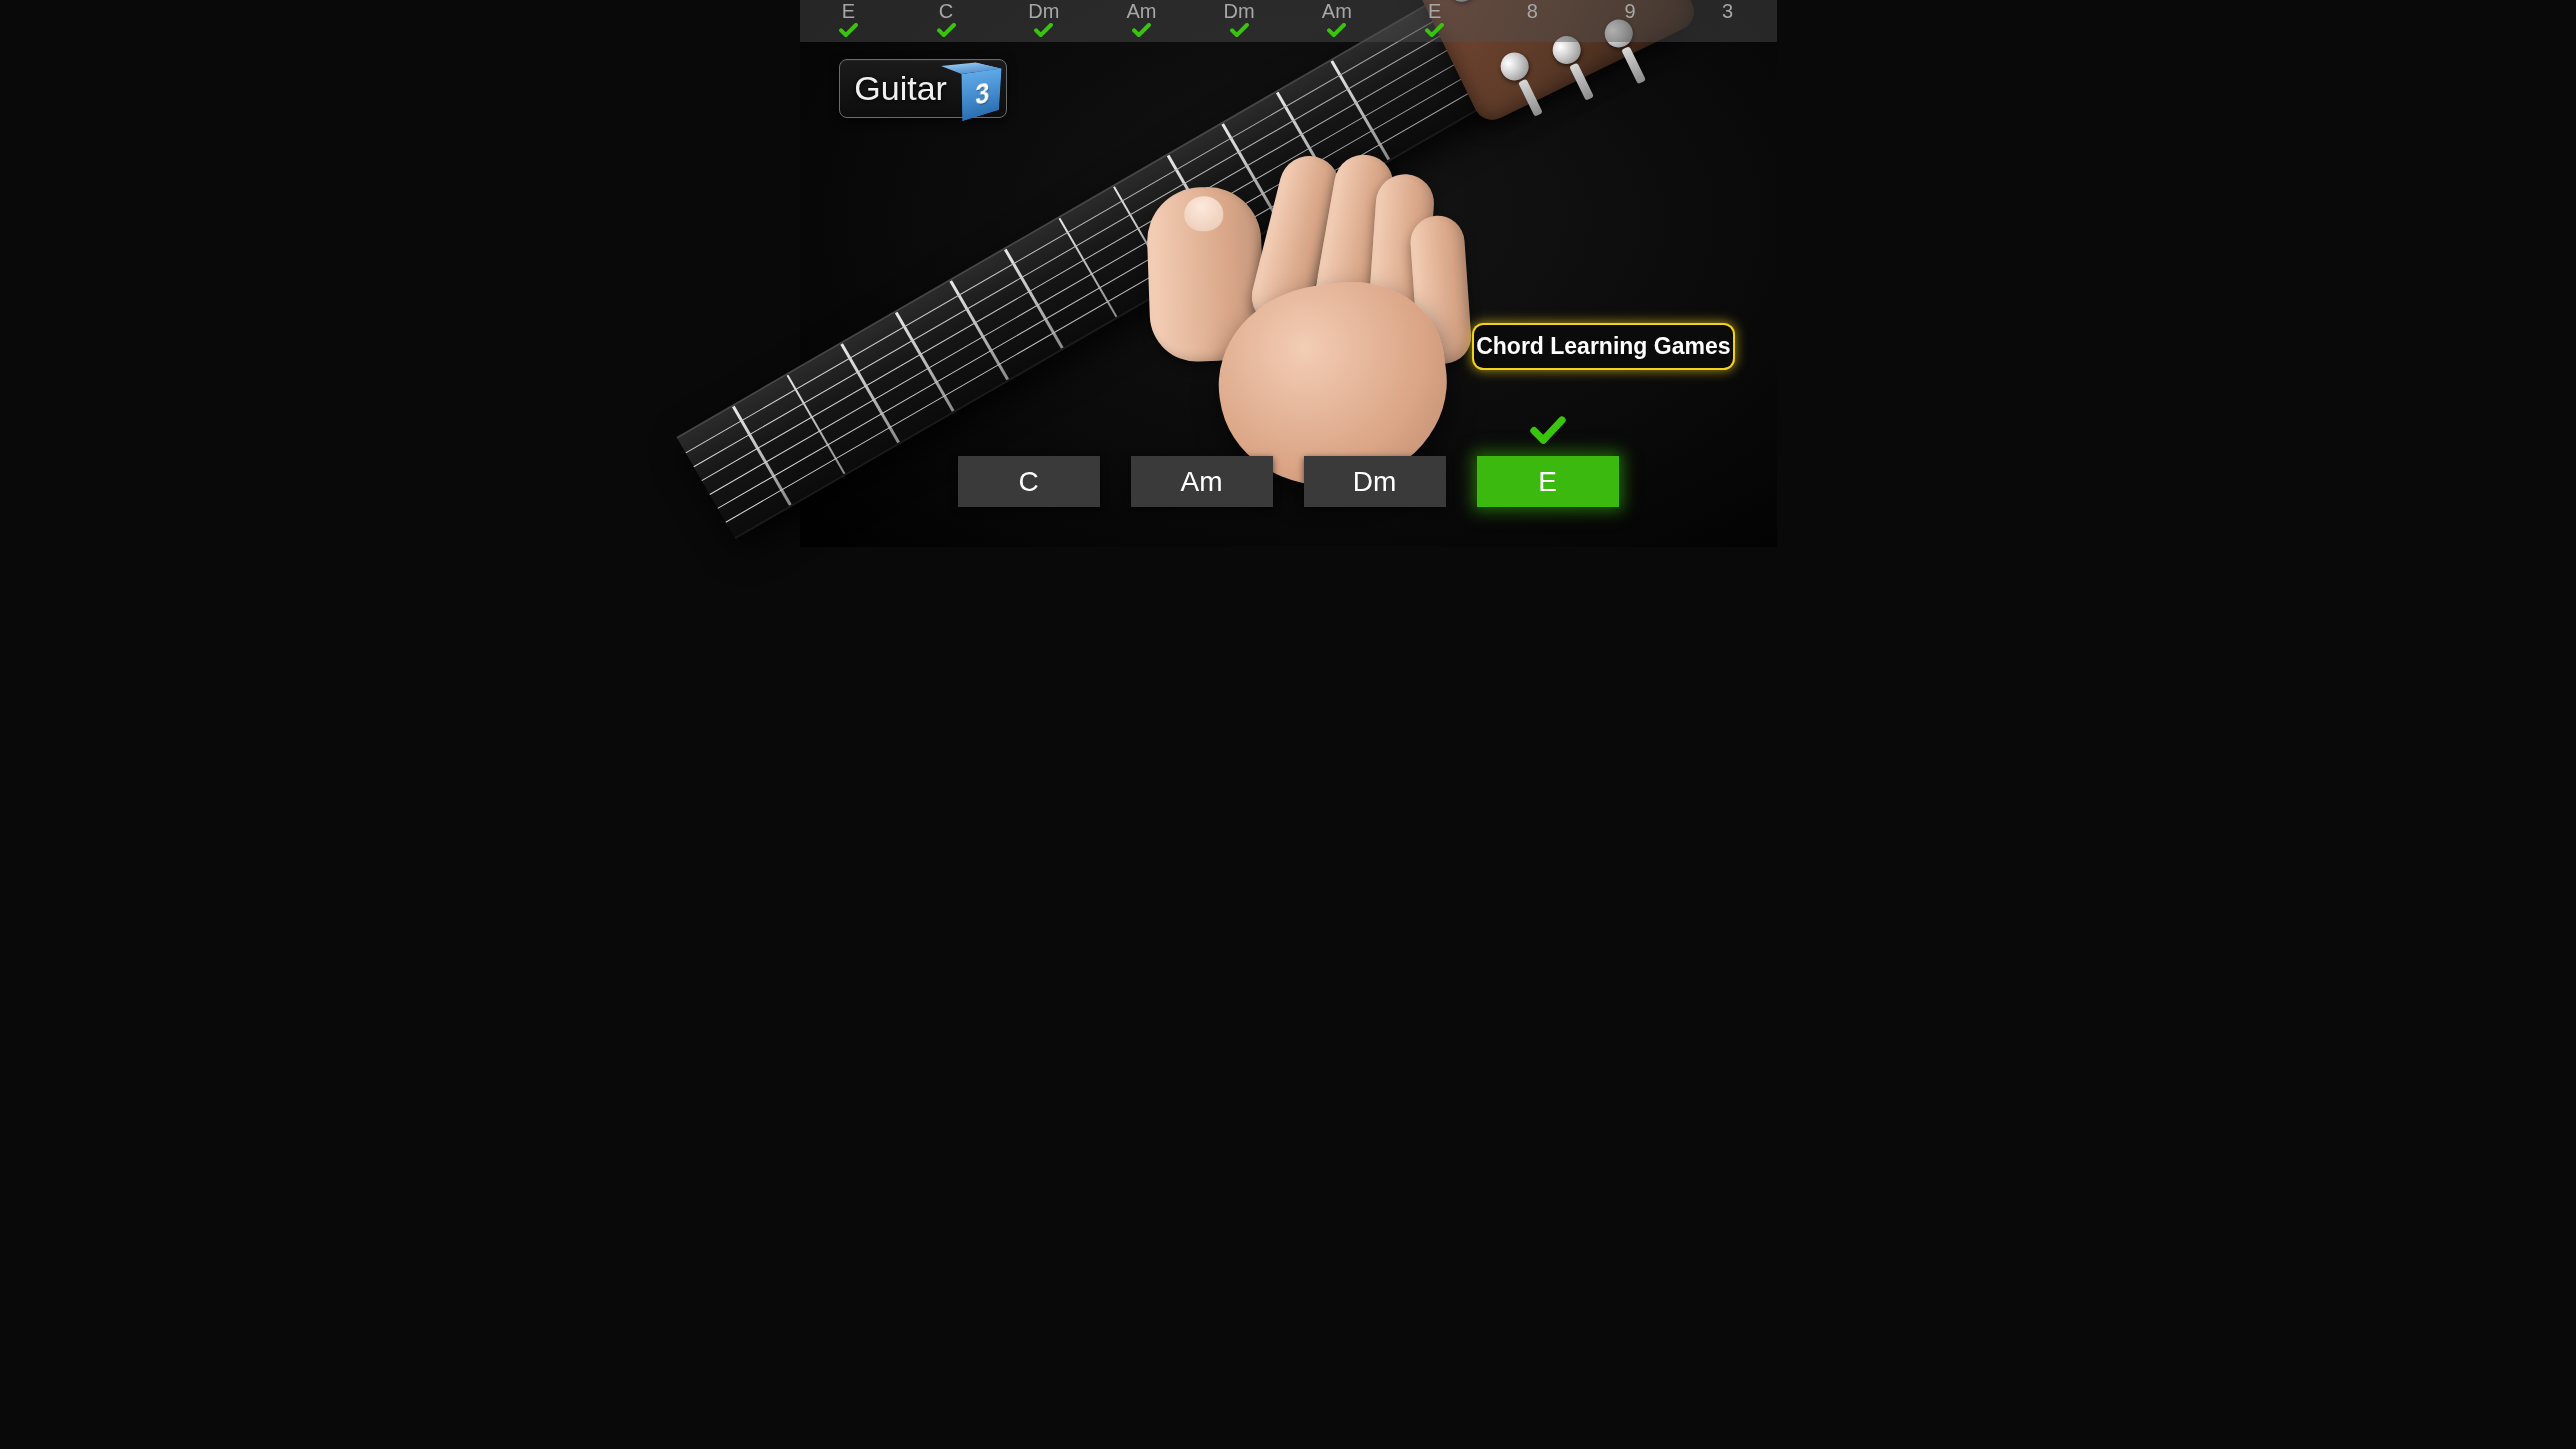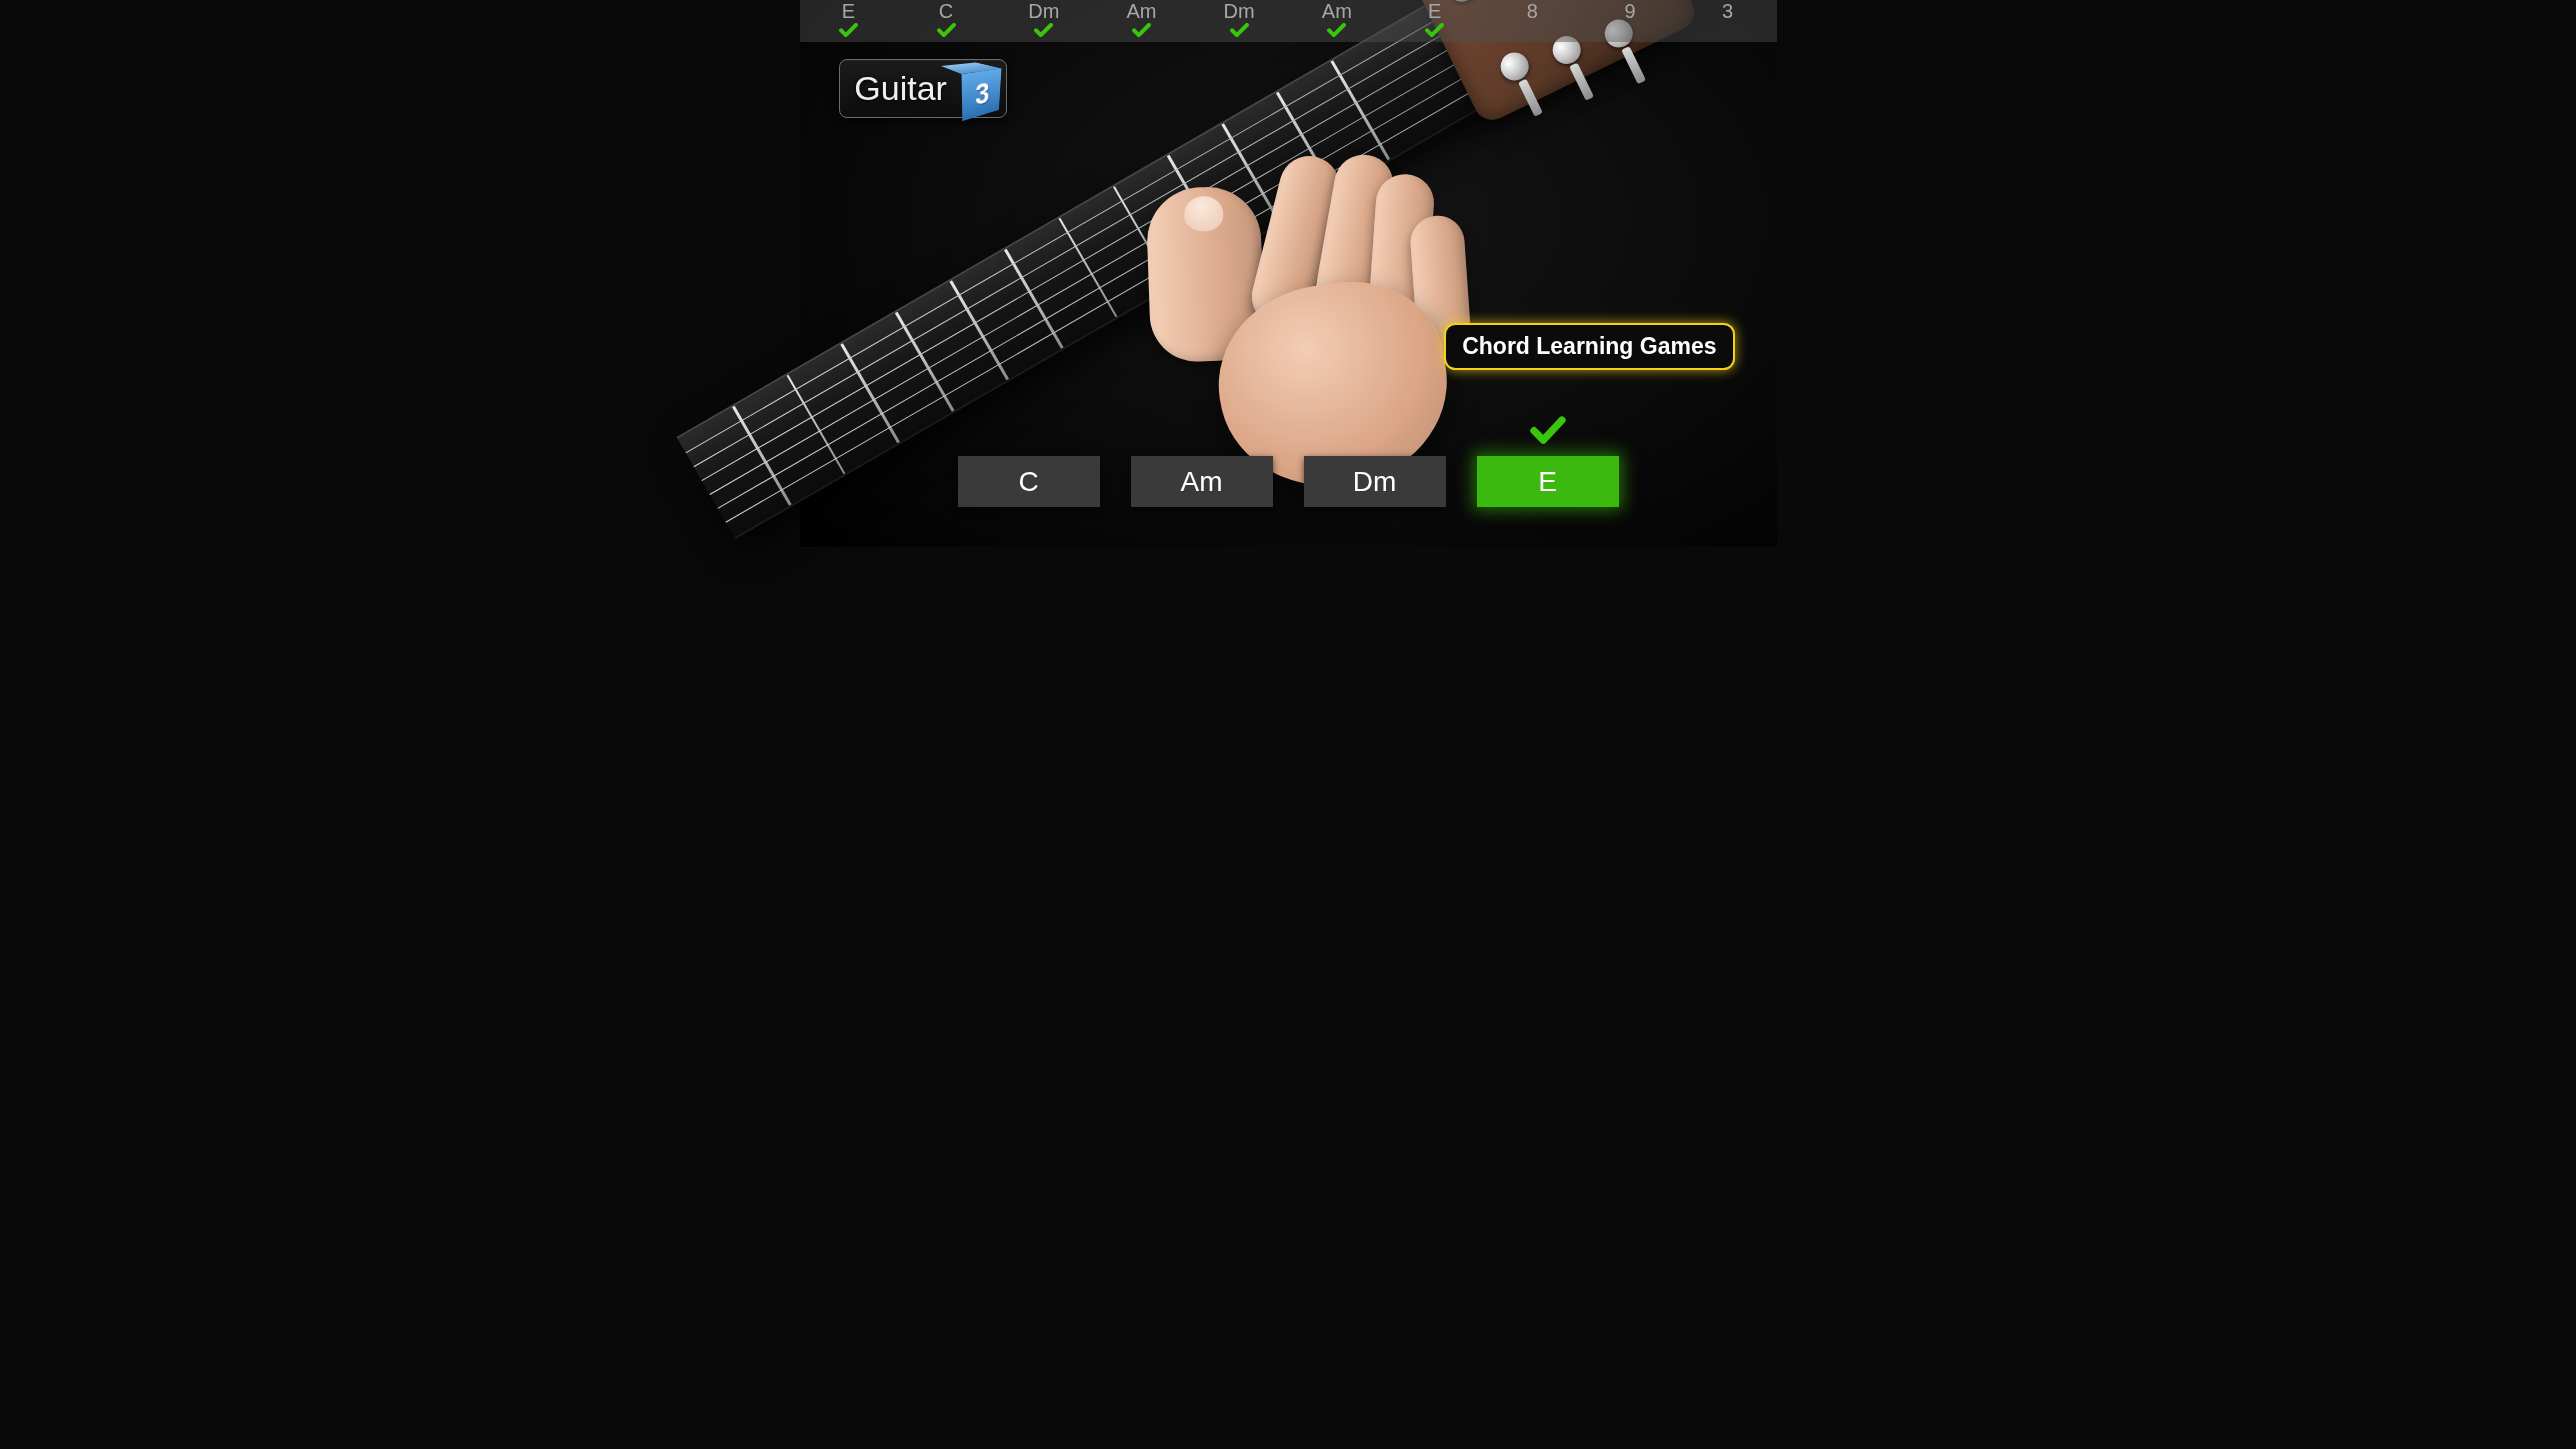--- a/index.html
+++ b/index.html
@@ -16,21 +16,21 @@
   .logo-text{font-size:34px;font-weight:500;color:#f0f0f0;text-shadow:0 1.3px 4px #000;line-height:1;}
   .cube{width:42px;height:42px;position:relative;perspective:161px;}
   .cube-inner{position:absolute;inset:0;transform-style:preserve-3d;transform:rotateX(-18deg) rotateY(32deg);}
   .face{position:absolute;width:42px;height:42px;display:flex;align-items:center;justify-content:center;font:bold 28px/1 Arial;color:#fff;}
   .f-front{background:linear-gradient(#5ea9e8,#2b6fb3);transform:translateZ(21px);} 
   .f-right{background:linear-gradient(#2f6aa5,#184a7a);transform:rotateY(90deg) translateZ(21px);} 
   .f-top  {background:linear-gradient(#8fc5f0,#5a95cf);transform:rotateX(90deg) translateZ(21px);} 
   .f-front::after{content:"3";text-shadow:0.7px 0.7px 1.3px #0006;}
   .f-right::after{content:"D";text-shadow:0.7px 0.7px 1.3px #0006;}
   
-  .callout{position:absolute;right:44px;top:325px;z-index:30;box-shadow:0 0 0 2px #f2d21a,0 0 12px 2.7px rgba(242,210,26,.65);border-radius:9.4px;background:#0b0b0b;padding:8px 16px;}
+  .callout{position:absolute;right:44px;top:325px;z-index:30;box-shadow:0 0 0 2px #f2d21a,0 0 12px 2.7px rgba(242,210,26,.65);border-radius:9.4px;background:#0b0b0b;padding:8px 2px;}
   .callout-text{font-size:23px;font-weight:600;color:#fff;white-space:nowrap;}
   
   .answers{position:absolute;left:0;right:0;bottom:40px;display:flex;justify-content:center;gap:31px;z-index:30;}
   .chip{width:142px;height:51px;display:flex;align-items:center;justify-content:center;font-size:28px;font-weight:500;color:#fff;background:#3a3a3a;border:none;cursor:pointer;box-shadow:0 2px 6.7px rgba(0,0,0,.6);} 
   .chip.correct{background:#3cb90e;box-shadow:0 0 14.8px 4px rgba(60,185,14,.55),0 2px 6.7px rgba(0,0,0,.6);} 
   .answer-wrap{position:relative;display:flex;flex-direction:column;align-items:center;}
   .big-check{position:absolute;top:-40px;}
   
   .scene{position:absolute;inset:0;z-index:10;pointer-events:none;}
   .neck{position:absolute;left:-94px;top:429px;width:1047px;height:114px;transform:rotate(-30deg);transform-origin:left center;

